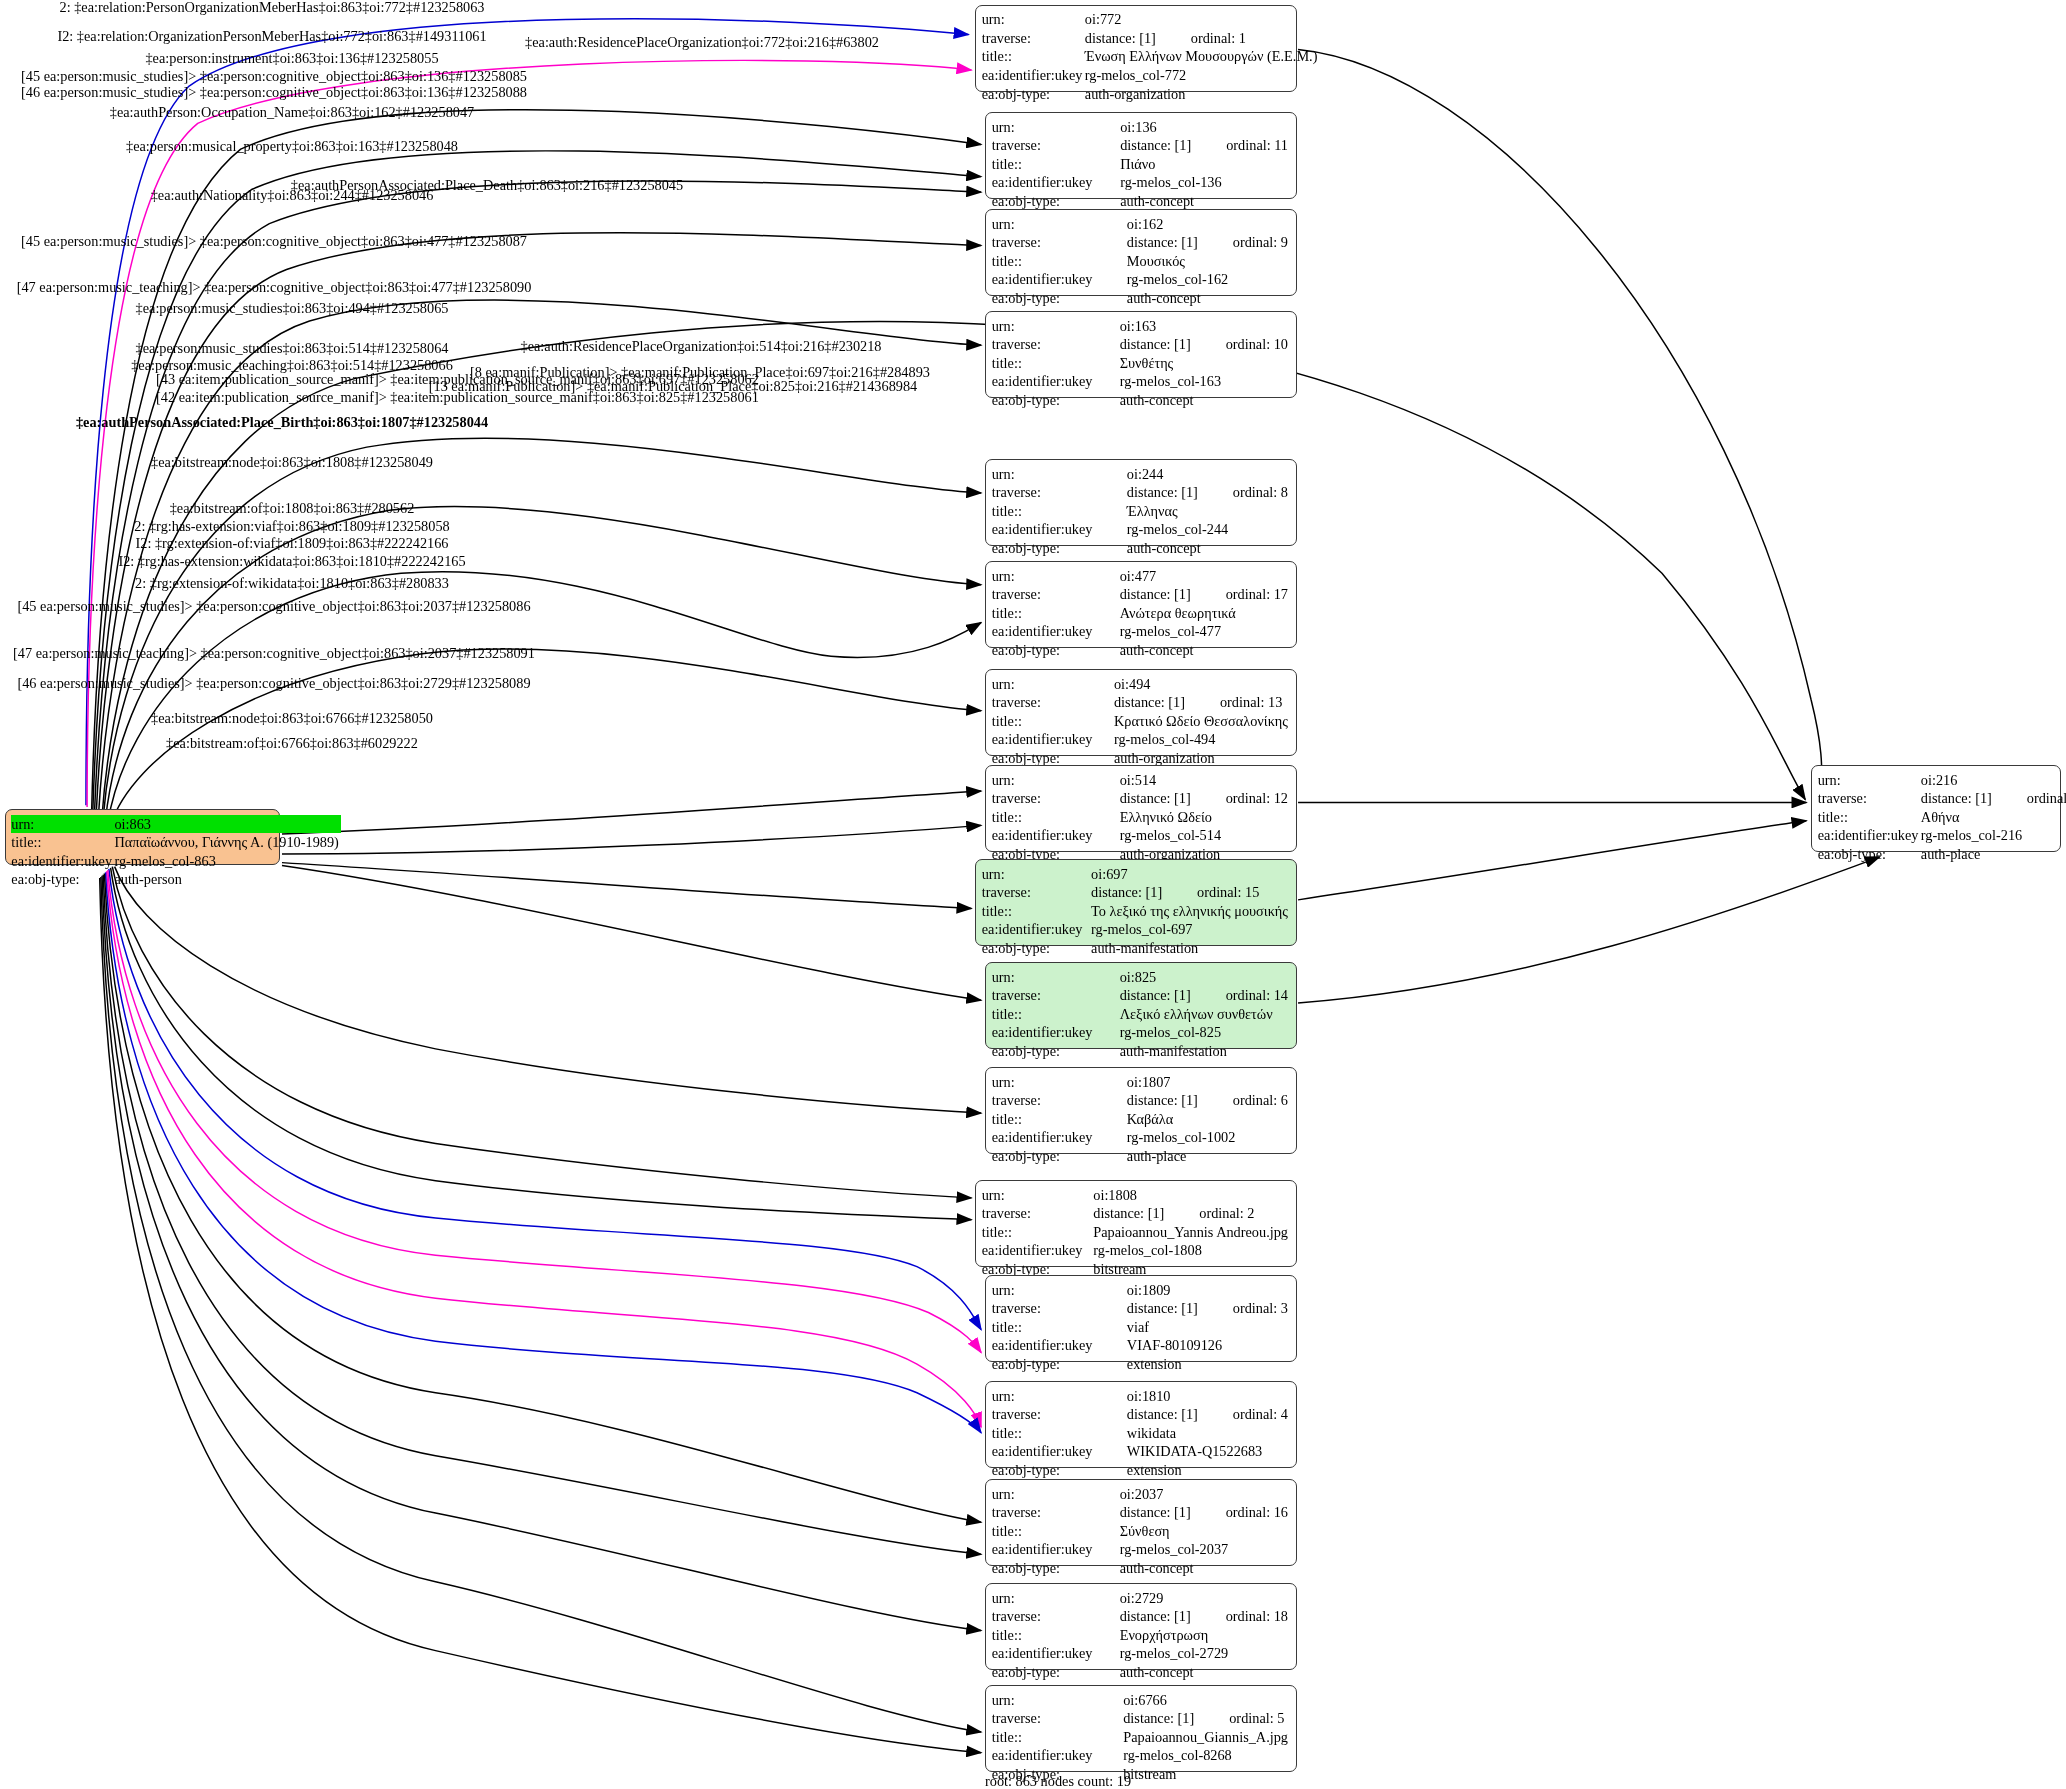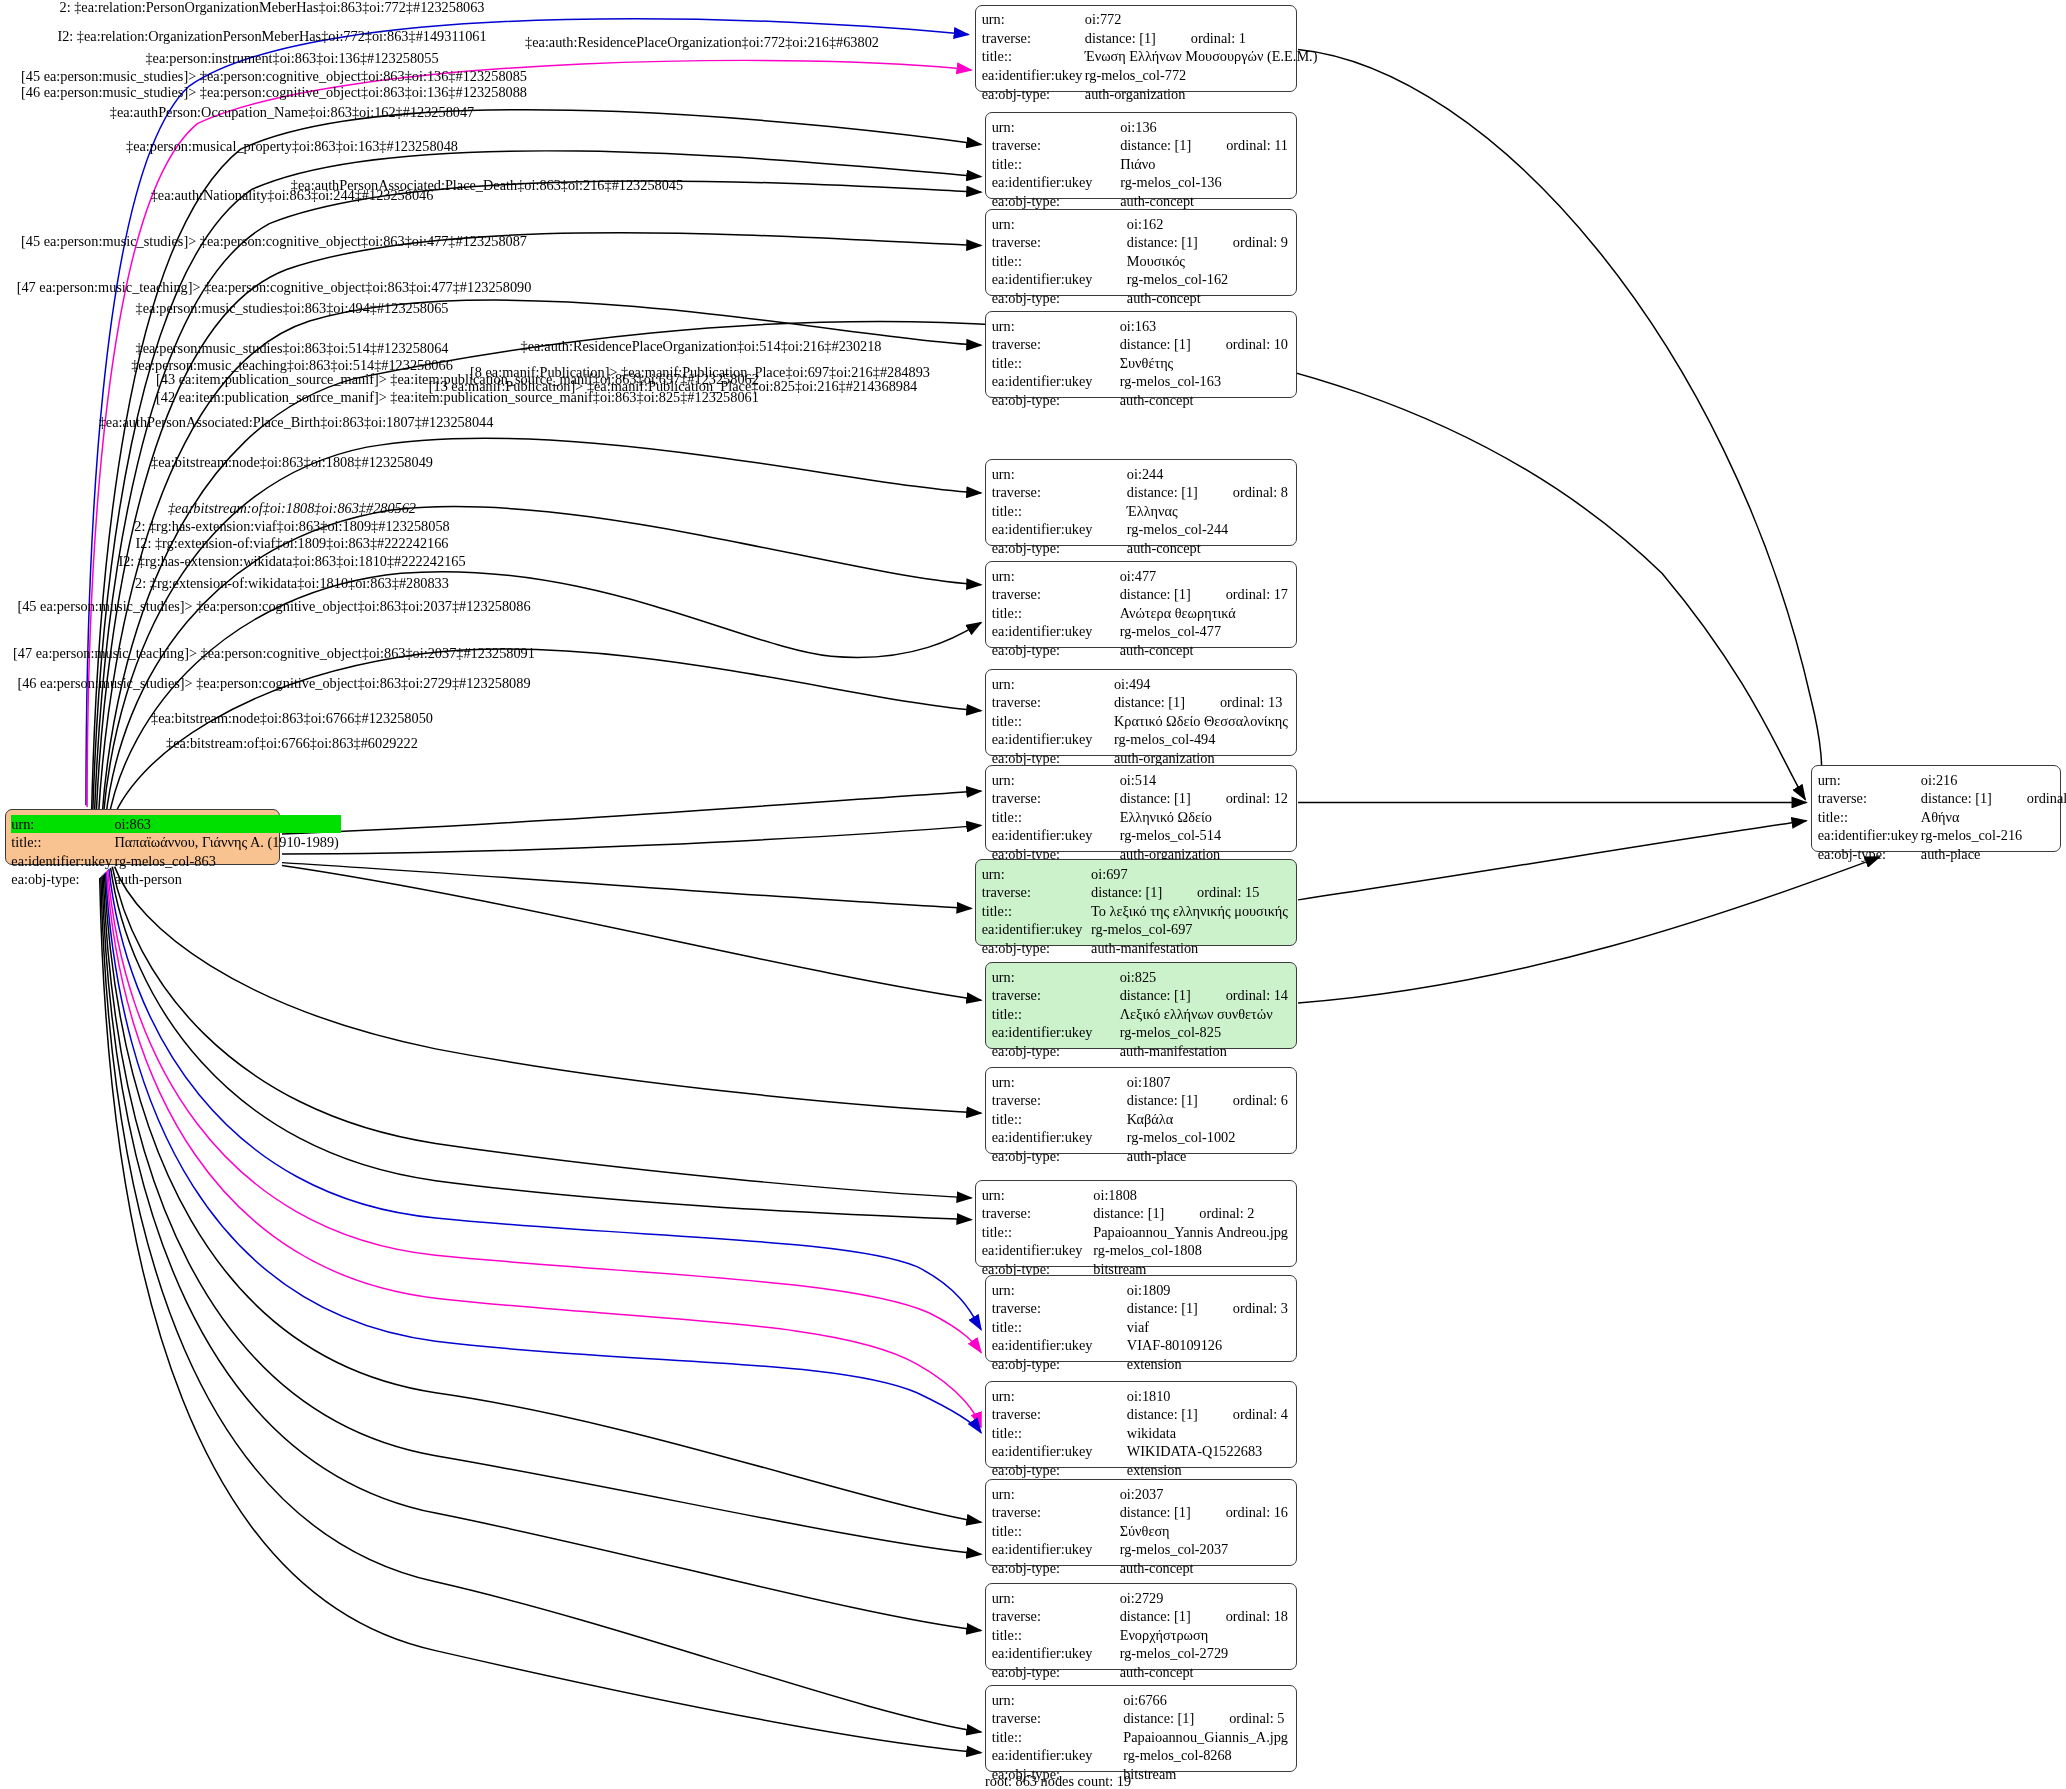--- a/index.html
+++ b/index.html
@@ -575,23 +575,23 @@
       <div class="edge-label" style="left: 292px; top: 146px;">‡ea:person:musical_property‡oi:863‡oi:163‡#123258048</div>
       <div class="edge-label" style="left: 487px; top: 185px;">‡ea:authPersonAssociated:Place_Death‡oi:863‡oi:216‡#123258045</div>
       <div class="edge-label" style="left: 292px; top: 195px;">‡ea:auth:Nationality‡oi:863‡oi:244‡#123258046</div>
       <div class="edge-label" style="left: 274px; top: 241px;">[45 ea:person:music_studies]&gt; ‡ea:person:cognitive_object‡oi:863‡oi:477‡#123258087</div>
       <div class="edge-label" style="left: 274px; top: 287px;">[47 ea:person:music_teaching]&gt; ‡ea:person:cognitive_object‡oi:863‡oi:477‡#123258090</div>
       <div class="edge-label" style="left: 292px; top: 308px;">‡ea:person:music_studies‡oi:863‡oi:494‡#123258065</div>
       <div class="edge-label" style="left: 292px; top: 348px;">‡ea:person:music_studies‡oi:863‡oi:514‡#123258064</div>
       <div class="edge-label" style="left: 292px; top: 365px; text-align: right;">‡ea:person:music_teaching‡oi:863‡oi:514‡#123258066</div>
       <div class="edge-label lft" style="left: 156px; top: 379px;">[43 ea:item:publication_source_manif]&gt; ‡ea:item:publication_source_manif‡oi:863‡oi:697‡#123258062</div>
       <div class="edge-label lft" style="left: 156px; top: 397px;">[42 ea:item:publication_source_manif]&gt; ‡ea:item:publication_source_manif‡oi:863‡oi:825‡#123258061</div>
-      <div class="edge-label" style="left: 296px; top: 422px;">‡ea:authPersonAssociated:Place_Birth‡oi:863‡oi:1807‡#123258044</div>
+      <div class="edge-label" style="left: 282px; top: 422px; font-weight: bold;">‡ea:authPersonAssociated:Place_Birth‡oi:863‡oi:1807‡#123258044</div>
       <div class="edge-label" style="left: 292px; top: 462px; font-family: Liberation Serif, serif;">‡ea:bitstream:node‡oi:863‡oi:1808‡#123258049</div>
-      <div class="edge-label" style="left: 292px; top: 508px; font-style: italic;">‡ea:bitstream:of‡oi:1808‡oi:863‡#280562</div>
+      <div class="edge-label" style="left: 292px; top: 508px;">‡ea:bitstream:of‡oi:1808‡oi:863‡#280562</div>
       <div class="edge-label" style="left: 292px; top: 526px;">2: ‡rg:has-extension:viaf‡oi:863‡oi:1809‡#123258058</div>
       <div class="edge-label" style="left: 292px; top: 543px;">I2: ‡rg:extension-of:viaf‡oi:1809‡oi:863‡#222242166</div>
       <div class="edge-label" style="left: 292px; top: 561px;">I2: ‡rg:has-extension:wikidata‡oi:863‡oi:1810‡#222242165</div>
       <div class="edge-label" style="left: 292px; top: 583px;">2: ‡rg:extension-of:wikidata‡oi:1810‡oi:863‡#280833</div>
       <div class="edge-label" style="left: 274px; top: 606px;">[45 ea:person:music_studies]&gt; ‡ea:person:cognitive_object‡oi:863‡oi:2037‡#123258086</div>
       <div class="edge-label" style="left: 274px; top: 653px;">[47 ea:person:music_teaching]&gt; ‡ea:person:cognitive_object‡oi:863‡oi:2037‡#123258091</div>
       <div class="edge-label" style="left: 274px; top: 683px;">[46 ea:person:music_studies]&gt; ‡ea:person:cognitive_object‡oi:863‡oi:2729‡#123258089</div>
       <div class="edge-label" style="left: 292px; top: 718px;">‡ea:bitstream:node‡oi:863‡oi:6766‡#123258050</div>
       <div class="edge-label" style="left: 292px; top: 743px;">‡ea:bitstream:of‡oi:6766‡oi:863‡#6029222</div>
       <div class="edge-label" style="left: 702px; top: 42px;">‡ea:auth:ResidencePlaceOrganization‡oi:772‡oi:216‡#63802</div>

